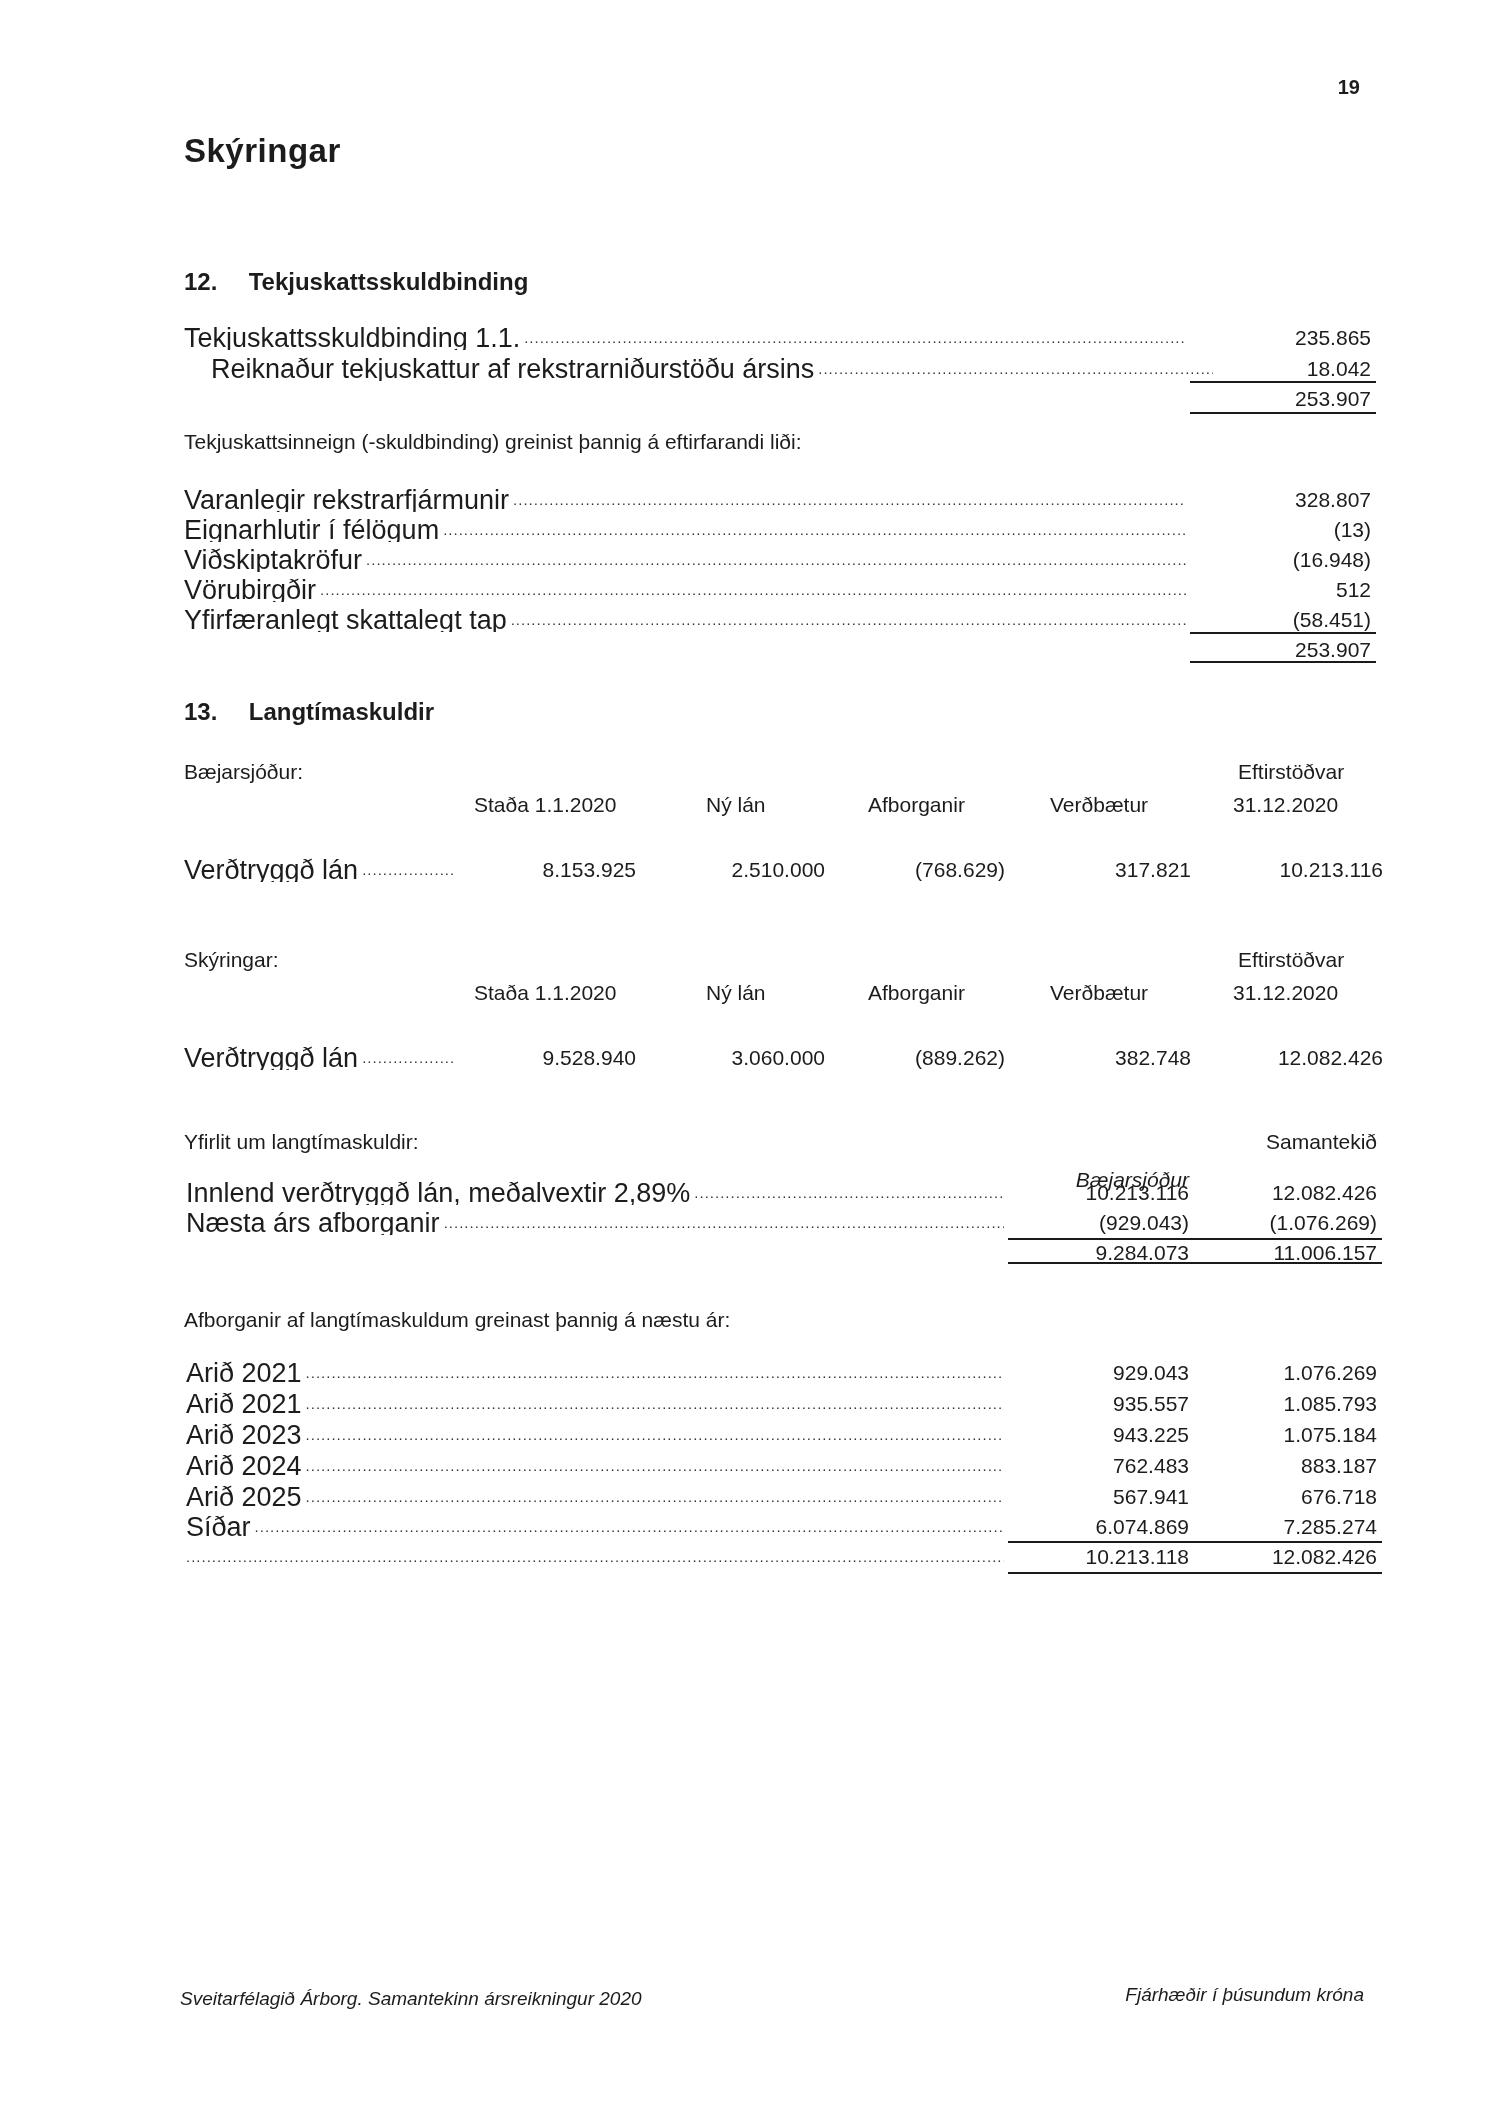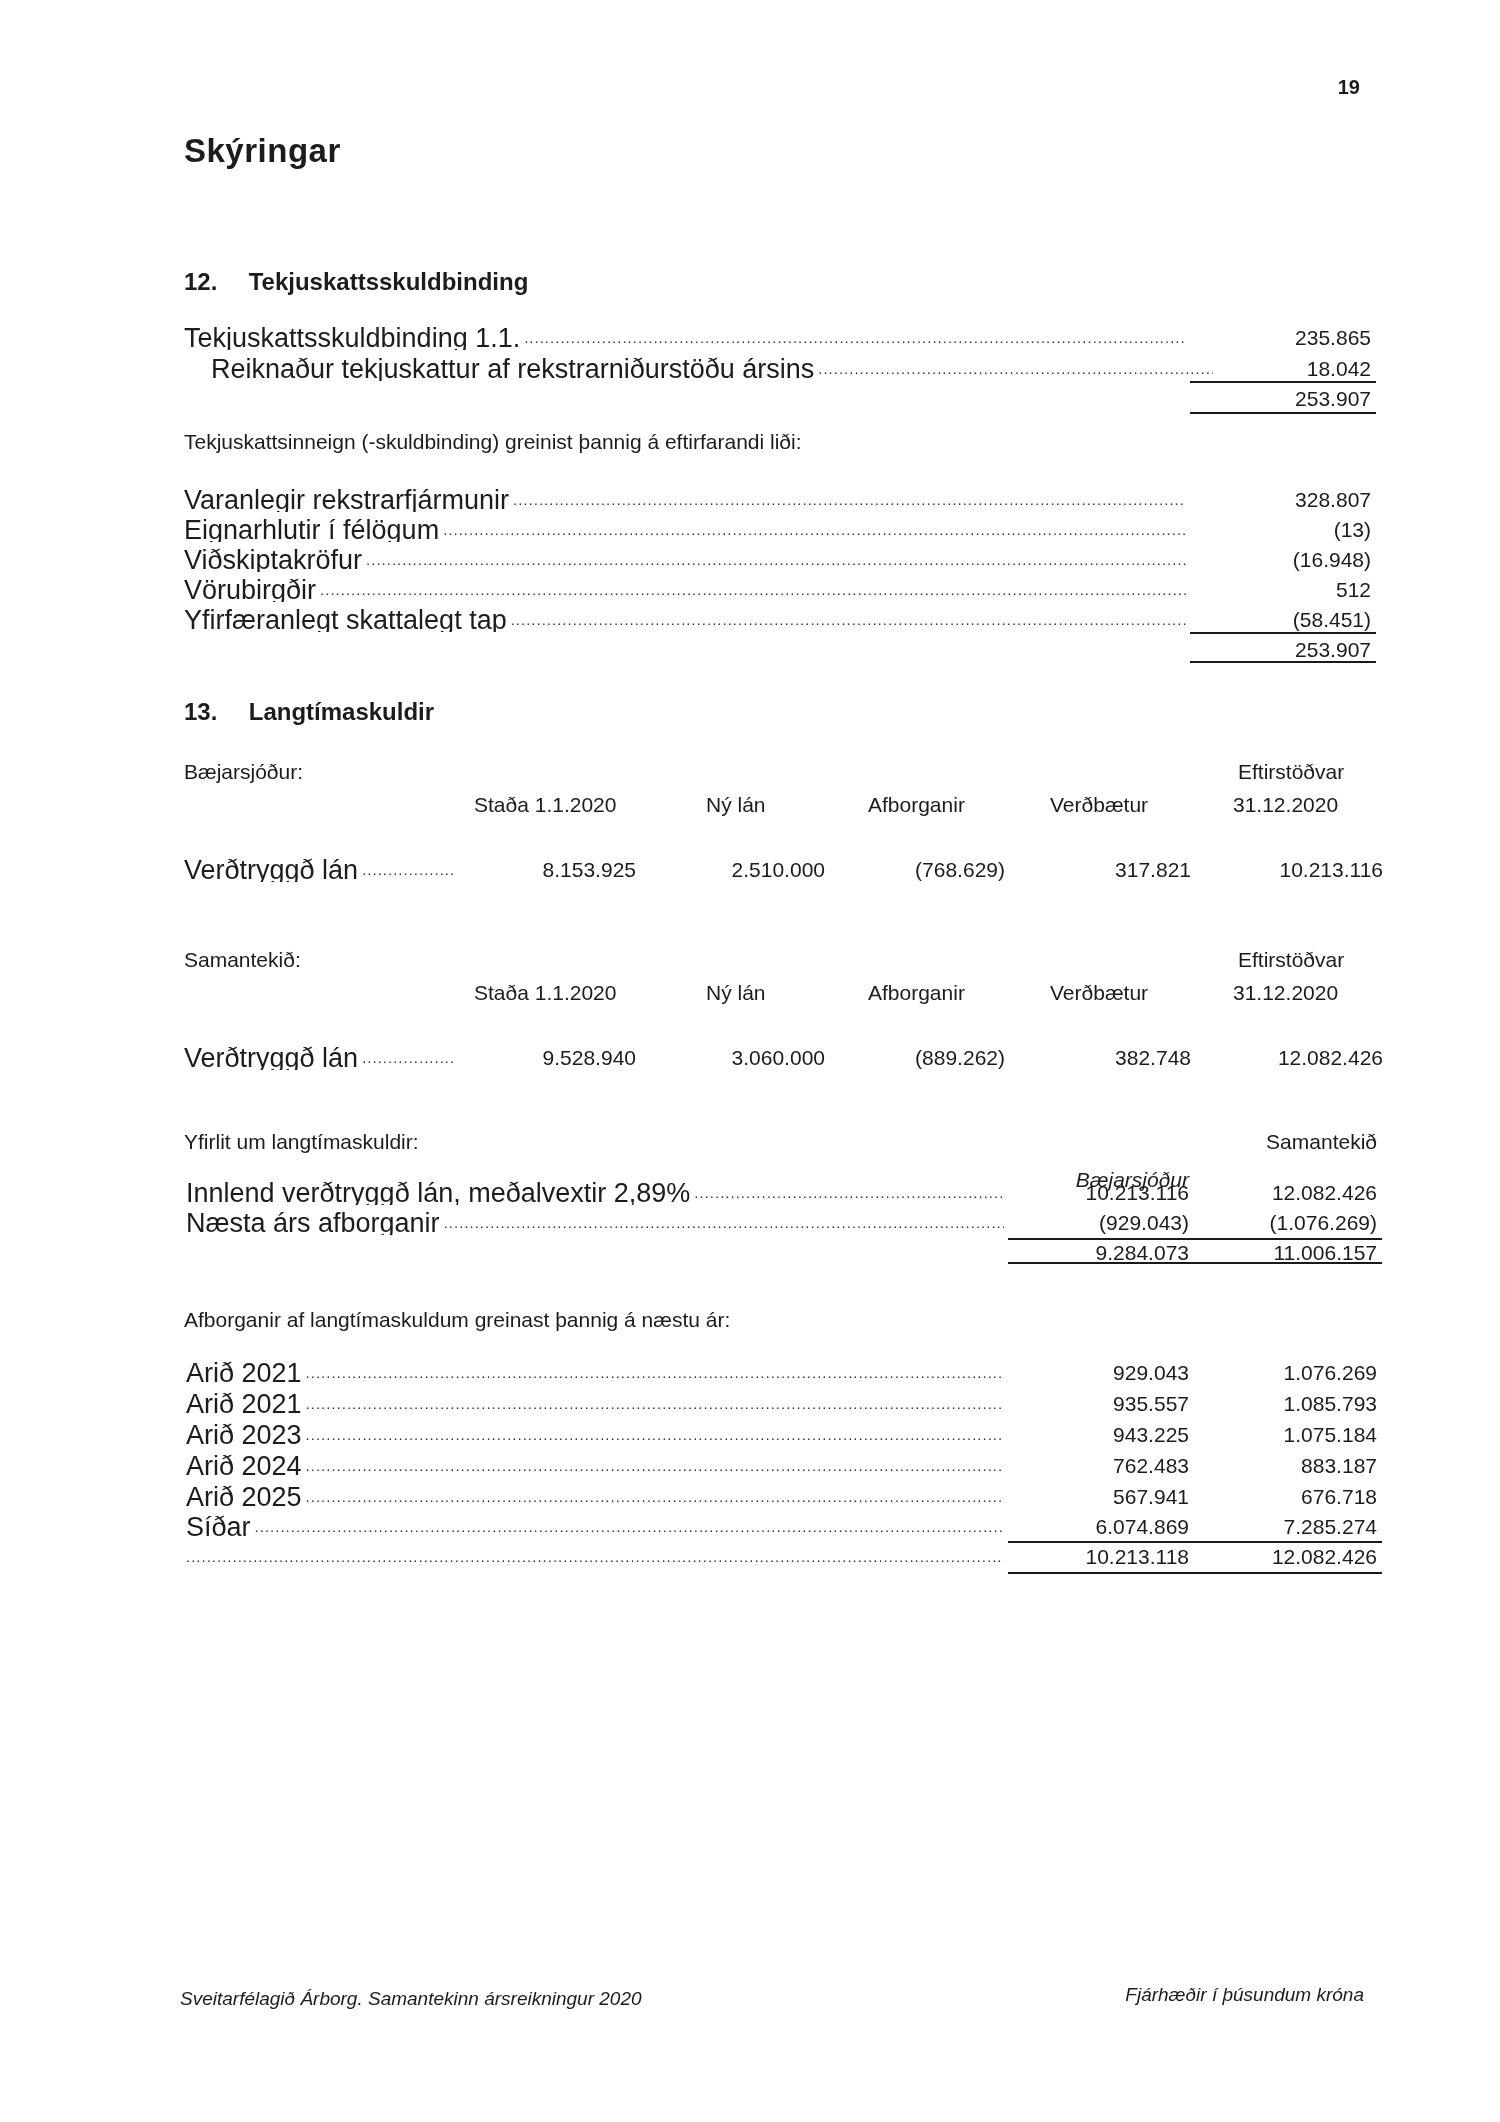--- a/index.html
+++ b/index.html
@@ -97,21 +97,21 @@
 <div class="lead" style="left:184px; top:858px; width:270px;">
   <span class="lbl">Verðtryggð lán</span>
     <span class="dots"></span>
 </div>
 <div class="abs txt r" style="right:864px; top:858px;">8.153.925</div>
 <div class="abs txt r" style="right:675px; top:858px;">2.510.000</div>
 <div class="abs txt r" style="right:495px; top:858px;">(768.629)</div>
 <div class="abs txt r" style="right:309px; top:858px;">317.821</div>
 <div class="abs txt r" style="right:117px; top:858px;">10.213.116</div>
 
-<div class="abs txt" style="left:184px; top:948px;">Samantekið:</div>
+<div class="abs txt" style="left:184px; top:948px;">Skýringar:</div>
 <div class="abs txt" style="left:1238px; top:948px;">Eftirstöðvar</div>
 <div class="abs txt" style="left:474px; top:981px;">Staða 1.1.2020</div>
 <div class="abs txt" style="left:706px; top:981px;">Ný lán</div>
 <div class="abs txt" style="left:868px; top:981px;">Afborganir</div>
 <div class="abs txt" style="left:1050px; top:981px;">Verðbætur</div>
 <div class="abs txt" style="left:1233px; top:981px;">31.12.2020</div>
 
 <div class="lead" style="left:184px; top:1046px; width:270px;">
   <span class="lbl">Verðtryggð lán</span>
     <span class="dots"></span>

